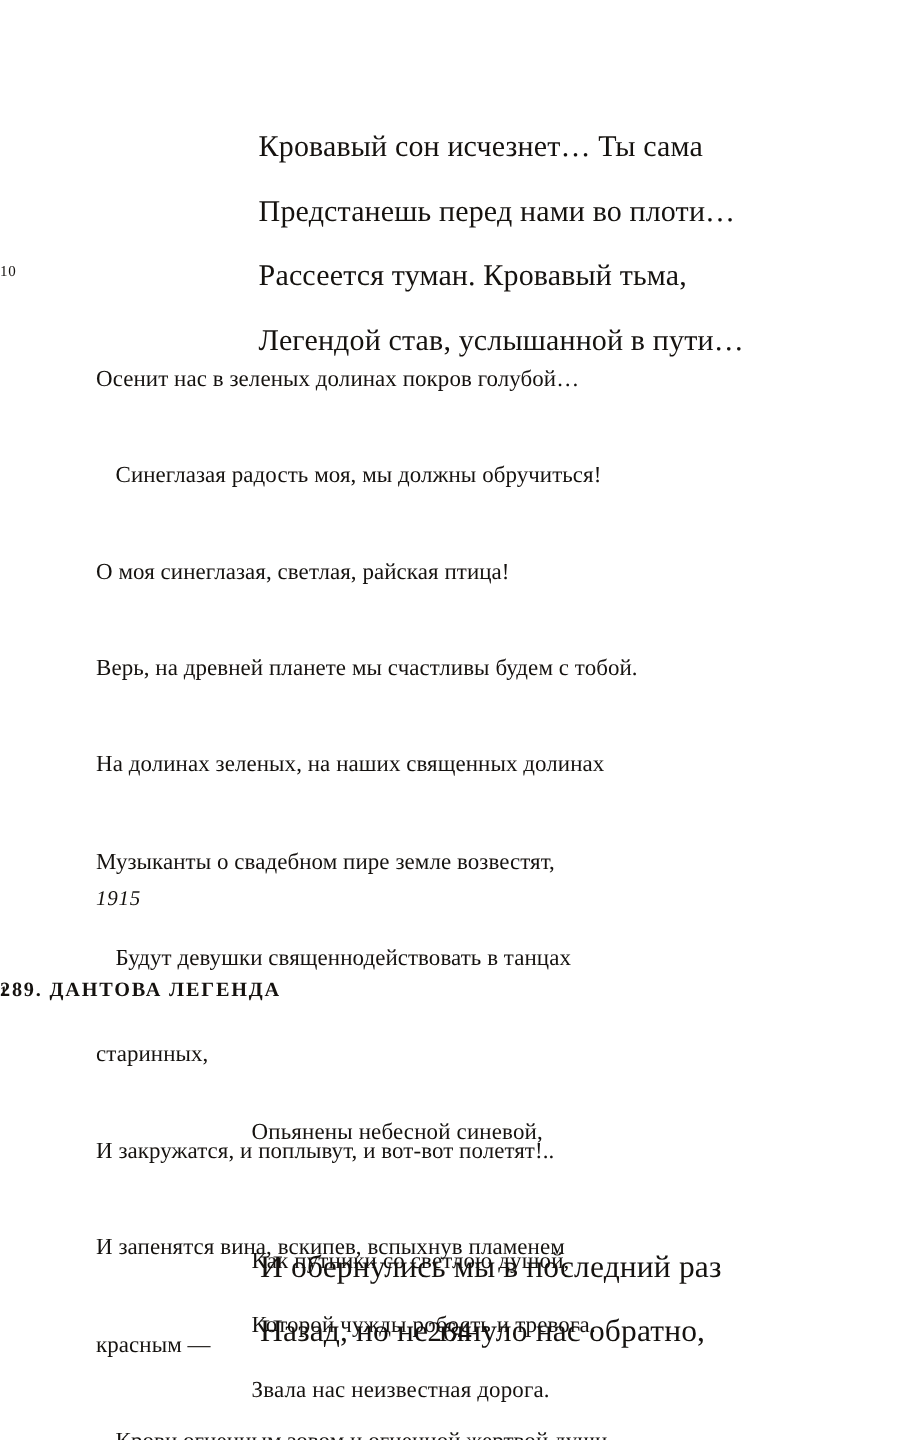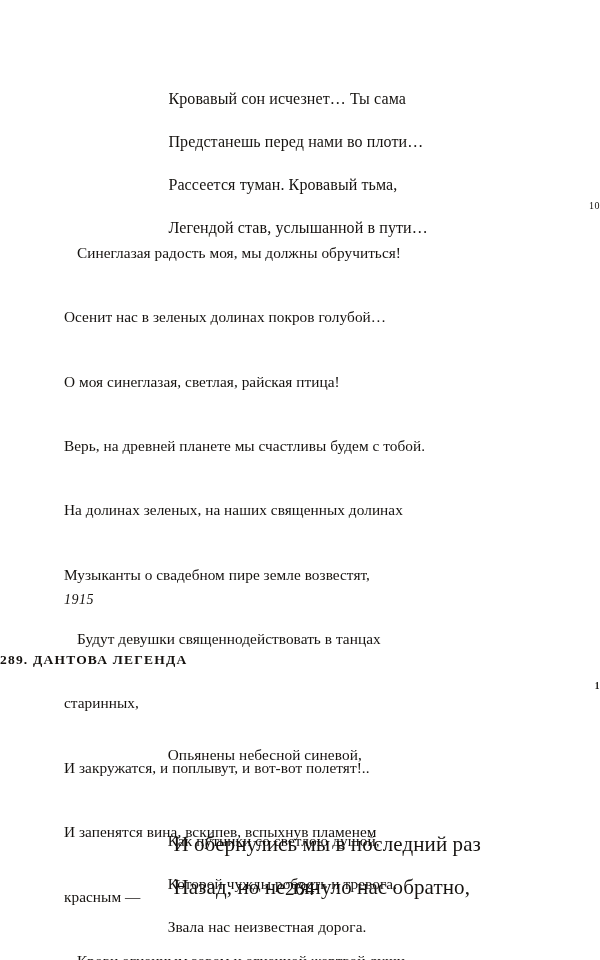--- a/index.html
+++ b/index.html
@@ -20,32 +20,31 @@
     width: 600px;
     height: 960px;
     box-sizing: border-box;
     padding: 0;
   }
   
   .stanza-top {
     position: absolute;
     left: 152px;
     top: 66px;
-    font-size: 16px;
+    font-size: 20px;
     line-height: 21.5px;
     letter-spacing: 0.1px;
     white-space: pre;
   }
   .section-number {
     position: absolute;
     width: 100%;
-    text-align: right;
+    text-align: left;
     font-size: 10px;
     letter-spacing: 0.5px;
-    margin-top: 24px;
   }
   #sec-10 { top: 176px; left: 0; }
   
   .stanza-main {
     position: absolute;
     left: 64px;
     top: 199px;
     font-size: 15.3px;
     line-height: 21.45px;
     letter-spacing: 0.05px;
@@ -112,22 +111,22 @@
   <div class="stanza-top">
     <span class="ln">Кровавый сон исчезнет… Ты сама</span><br>
     <span class="ln">Предстанешь перед нами во плоти…</span><br>
     <span class="ln">Рассеется туман. Кровавый тьма,</span><br>
     <span class="ln">Легендой став, услышанной в пути…</span>
   </div>
 
   <div class="section-number" id="sec-10">10</div>
 
   <div class="stanza-main">
+    <span class="ln">Осенит нас в зеленых долинах покров голубой…</span>
     <span class="ln indent">Синеглазая радость моя, мы должны обручиться!</span>
-    <span class="ln">Осенит нас в зеленых долинах покров голубой…</span>
     <span class="ln">О моя синеглазая, светлая, райская птица!</span>
     <span class="ln">Верь, на древней планете мы счастливы будем с тобой.</span>
     <span class="ln">На долинах зеленых, на наших священных долинах</span>
     <span class="ln">Музыканты о свадебном пире земле возвестят,</span>
     <span class="ln indent">Будут девушки священнодействовать в танцах</span>
     <span class="ln runover">старинных,</span>
     <span class="ln">И закружатся, и поплывут, и вот-вот полетят!..</span>
     <span class="ln">И запенятся вина, вскипев, вспыхнув пламенем</span>
     <span class="ln runover">красным —</span>
     <span class="ln indent">Крови огненным зовом и огненной жертвой души,</span>

